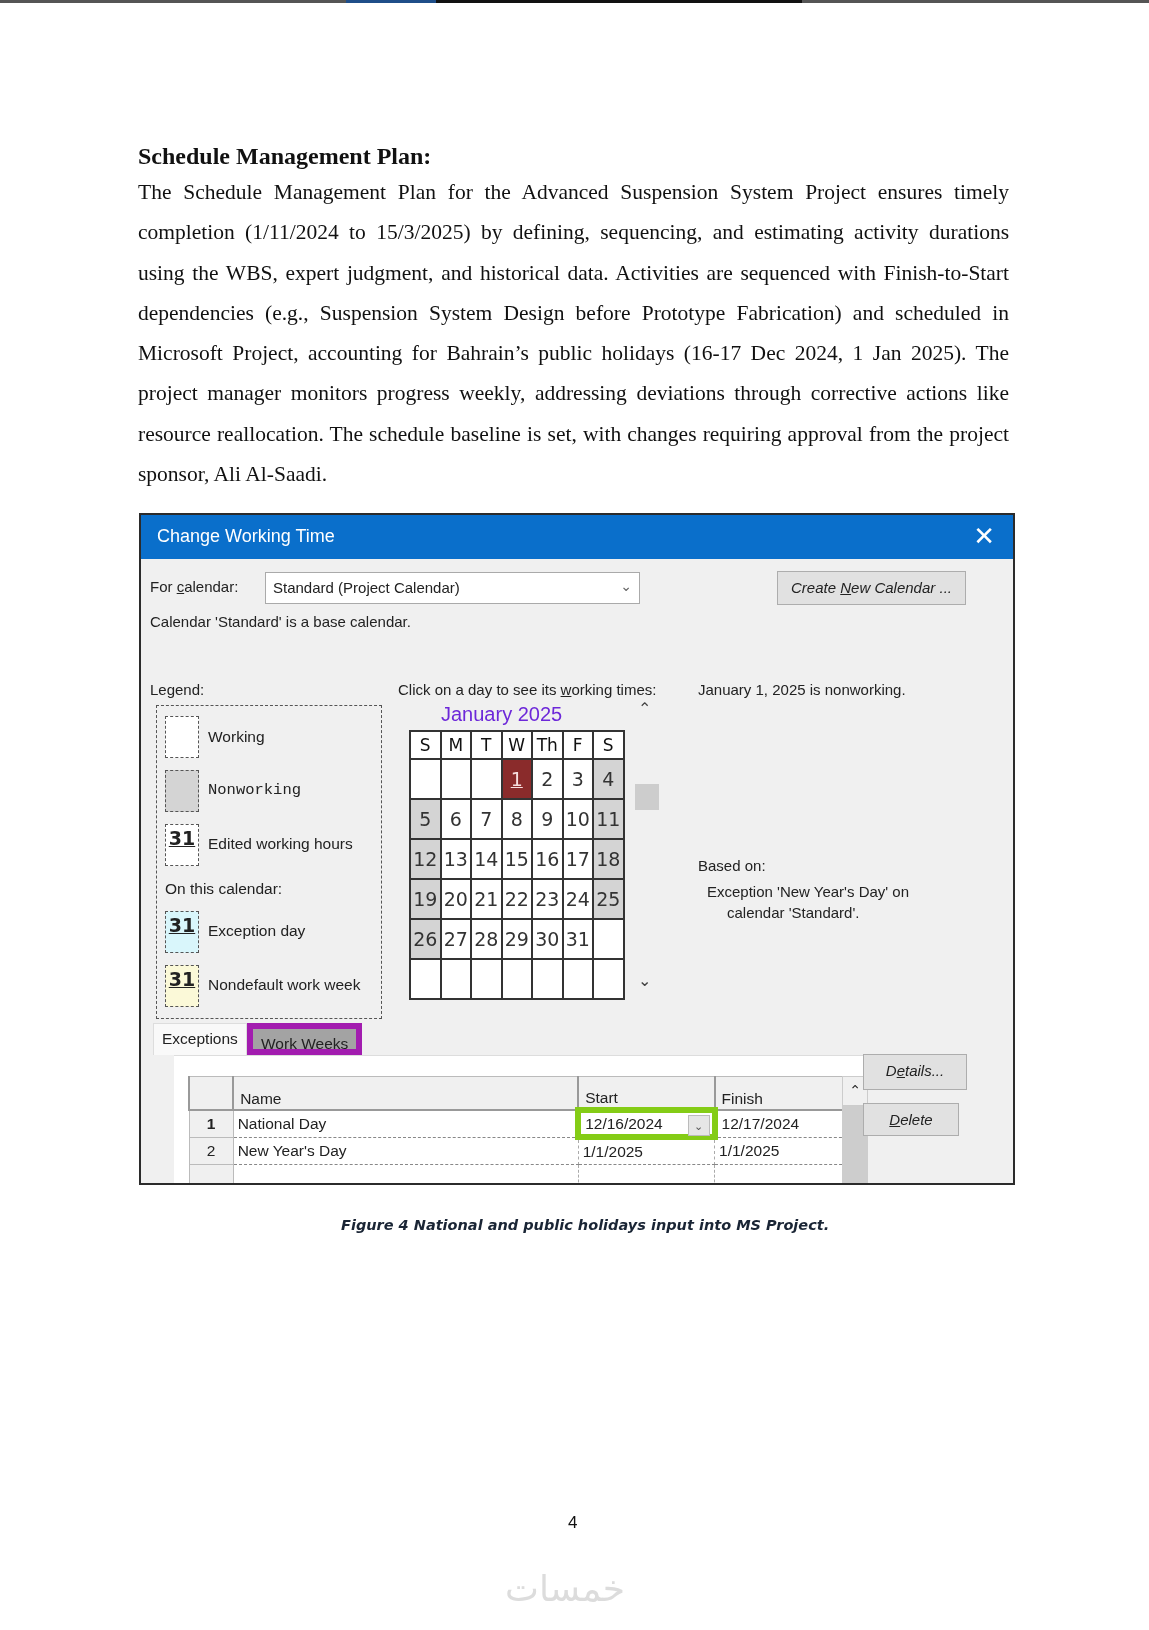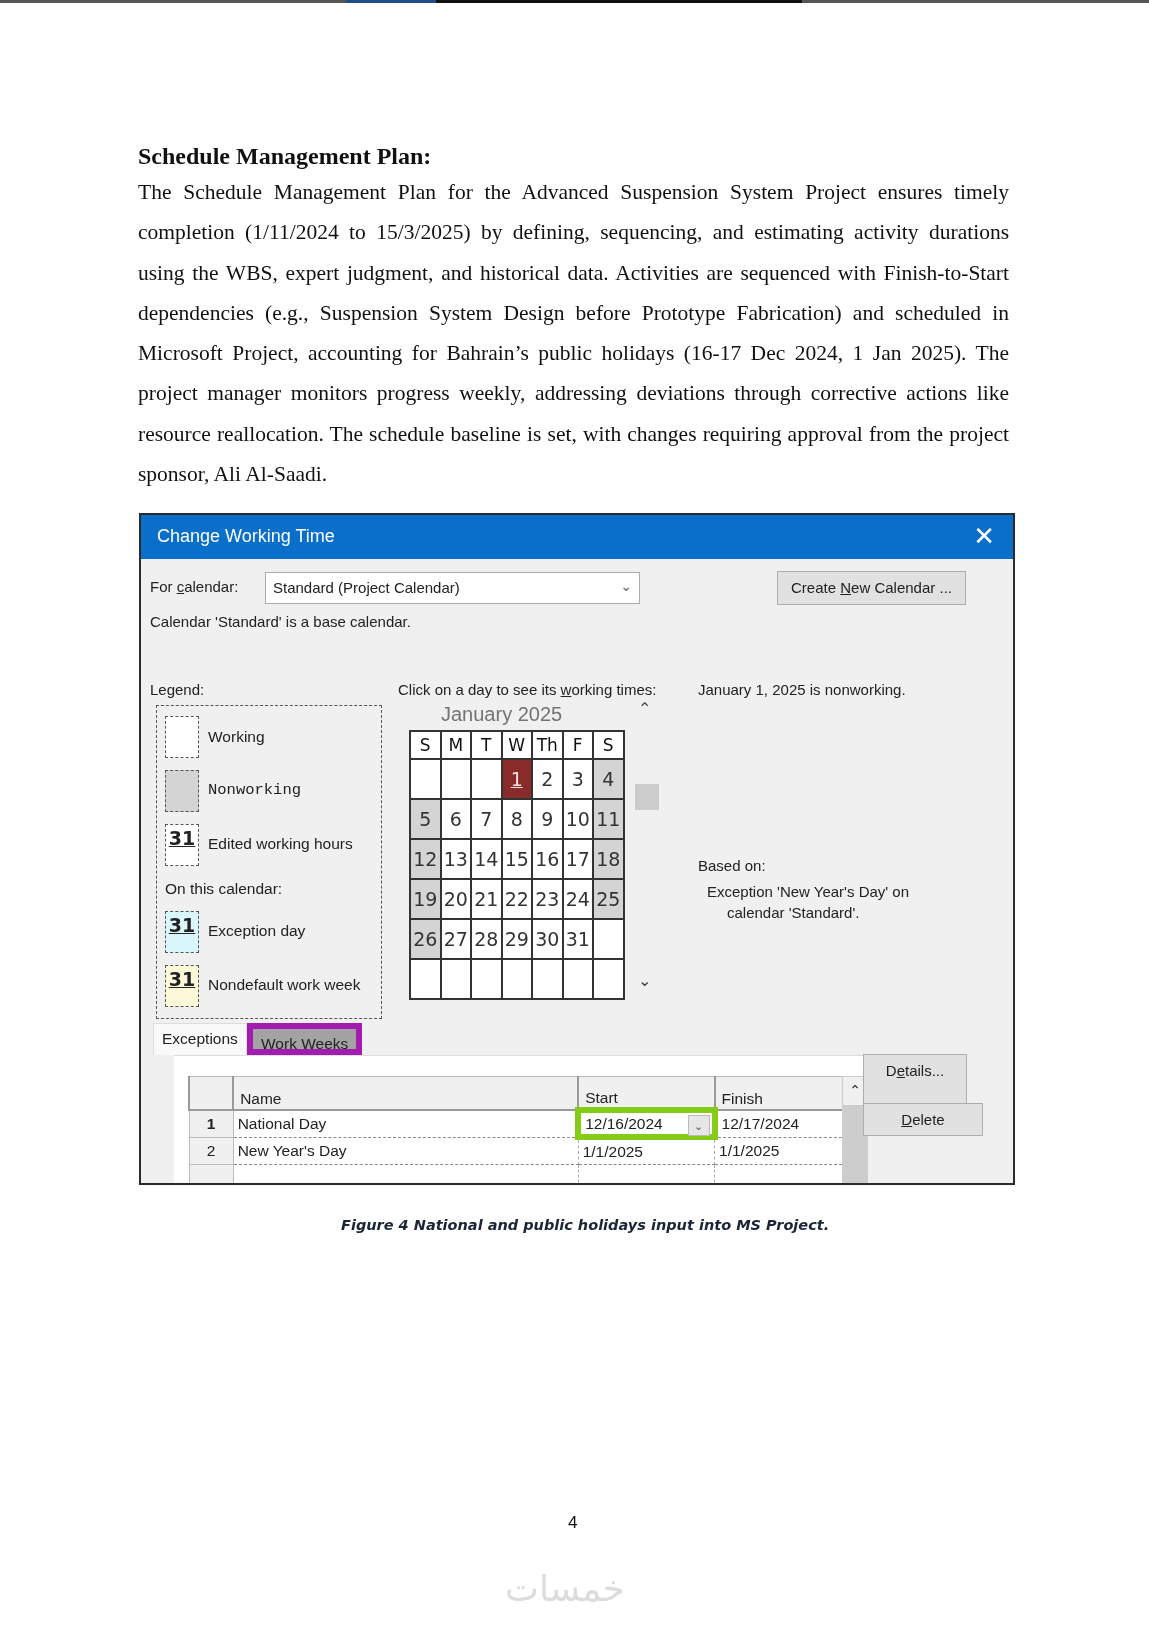--- a/index.html
+++ b/index.html
@@ -19,28 +19,28 @@
   .titlebar .title { position: absolute; left: 16px; top: 11px; font-size: 18px; font-family: "Liberation Sans", sans-serif; }
   .titlebar .close { position: absolute; right: 18px; top: 6px; font-size: 26px; line-height: 30px; font-family: "DejaVu Sans", sans-serif; cursor: pointer; }
 
   .lbl { position: absolute; font-size: 15px; white-space: nowrap; color: #222; font-family: "Liberation Sans", sans-serif; }
   .u { text-decoration: underline; }
 
   .select { position: absolute; left: 124px; top: 57px; width: 375px; height: 32px; background: #fff; border: 1px solid #aaa; }
   .select .val { position: absolute; left: 7px; top: 6px; font-size: 15px; font-family: "Liberation Sans", sans-serif; }
   .select .chev { position: absolute; right: 7px; top: 5px; font-size: 14px; color: #666; }
 
-  .btn { position: absolute; background: #e1e1e1; border: 1px solid #adadad; text-align: center; font-size: 15px; font-family: "Liberation Sans", sans-serif; color: #222; cursor: pointer; }
+  .btn { position: absolute; background: #e1e1e1; border: 1px solid #adadad; text-align: center; font-size: 15px; font-family: "Liberation Sans", sans-serif; color: #222; cursor: pointer; font-style: italic; }
 
   .legend-box { position: absolute; left: 15px; top: 190px; width: 226px; height: 314px; border: 1px dashed #555; }
   .swatch { position: absolute; left: 8px; width: 34px; height: 42px; border: 1px dashed #555; font-weight: bold; font-size: 19px; text-align: center; font-family: "DejaVu Sans", sans-serif; line-height: 26px; }
   .swatch span { text-decoration: underline; }
   .lg-text { position: absolute; left: 51px; font-size: 15.5px; font-family: "Liberation Sans", sans-serif; white-space: nowrap; }
 
-  .cal-title { position: absolute; left: 300px; top: 188px; font-size: 20px; font-family: "Liberation Sans", sans-serif; color: #737373; }
+  .cal-title { position: absolute; left: 300px; top: 188px; font-size: 20px; font-family: "Liberation Sans", sans-serif; color: #6d28d9; }
   .cal { position: absolute; left: 268px; top: 215px; border-collapse: collapse; background: #fff; }
   .cal td { width: 30.5px; height: 40px; border: 2px solid #333; text-align: center; font-size: 19px; font-family: "DejaVu Sans", sans-serif; color: #333; padding: 0; vertical-align: middle; cursor: pointer; }
   .cal tr.hdr td { height: 28px; font-size: 17px; color: #111; cursor: default; }
   .cal td.nw { background: #d4d4d4; }
   .cal td.sel { background: #8a2b2b; color: #f6dede; text-decoration: underline; }
 
   .scroll-arrow { position: absolute; font-size: 16px; color: #444; cursor: pointer; }
   .scroll-thumb { position: absolute; left: 494px; top: 269px; width: 24px; height: 26px; background: #cdcdcd; }
 
   .tabs { position: absolute; left: 12px; top: 508px; }
@@ -224,19 +224,19 @@
           <td></td>
           <td></td>
         </tr>
       </tbody>
     </table>
     <div class="grid-scroll">
       <div class="up">⌃</div>
     </div>
   </div>
 
-  <div class="btn" style="left:722px;top:539px;width:104px;height:50px;line-height:31px;"><span>D</span><span class="u">e</span><span>tails...</span></div>
-  <div class="btn" style="left:722px;top:588px;width:120px;height:33px;line-height:31px;"><span class="u">D</span><span>elete</span></div>
+  <div class="btn" style="left:722px;top:539px;width:104px;height:36px;line-height:31px;"><span>D</span><span class="u">e</span><span>tails...</span></div>
+  <div class="btn" style="left:722px;top:588px;width:96px;height:33px;line-height:31px;"><span class="u">D</span><span>elete</span></div>
 </div>
 
 <div class="caption">Figure 4 National and public holidays input into MS Project.</div>
 <div class="page-num">4</div>
 <div class="watermark">خمسات</div>
 
 </body></html>

